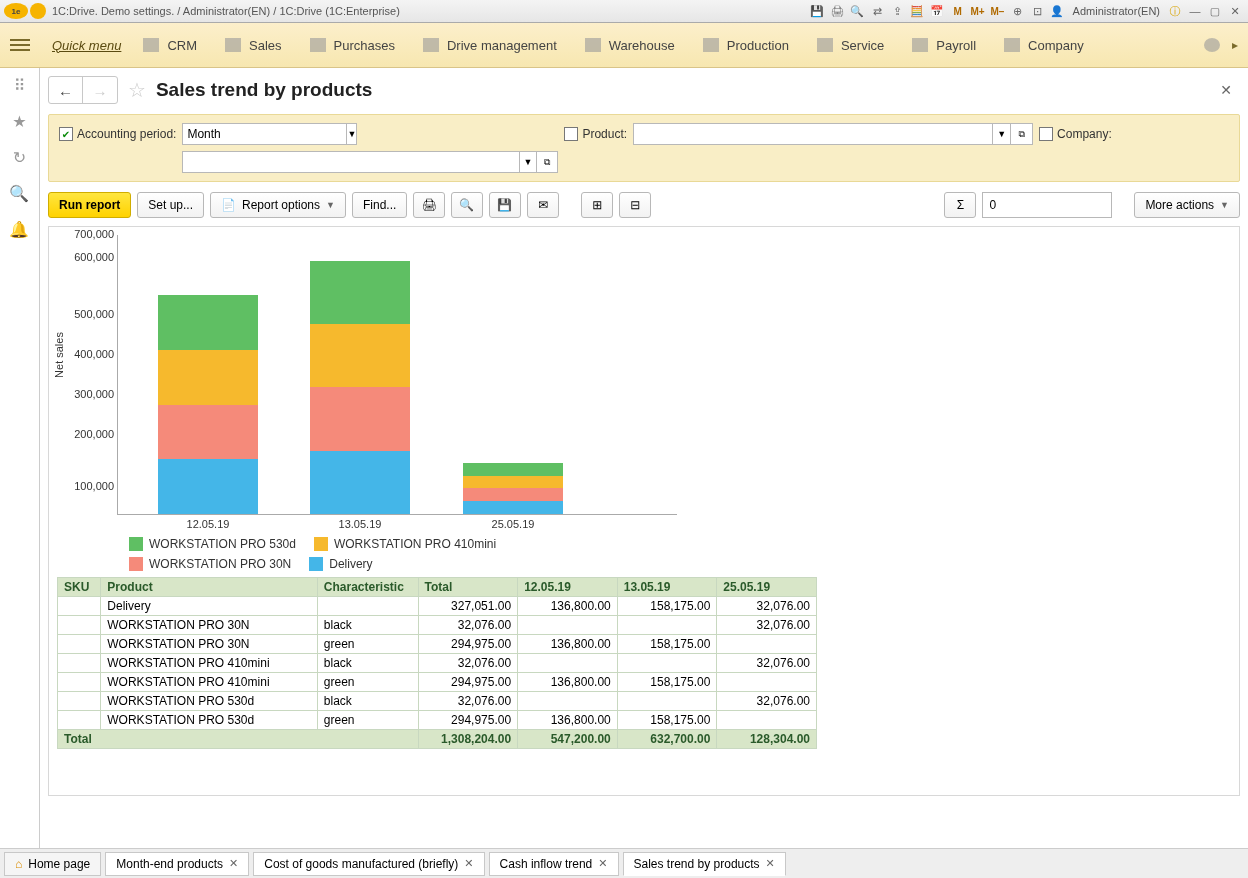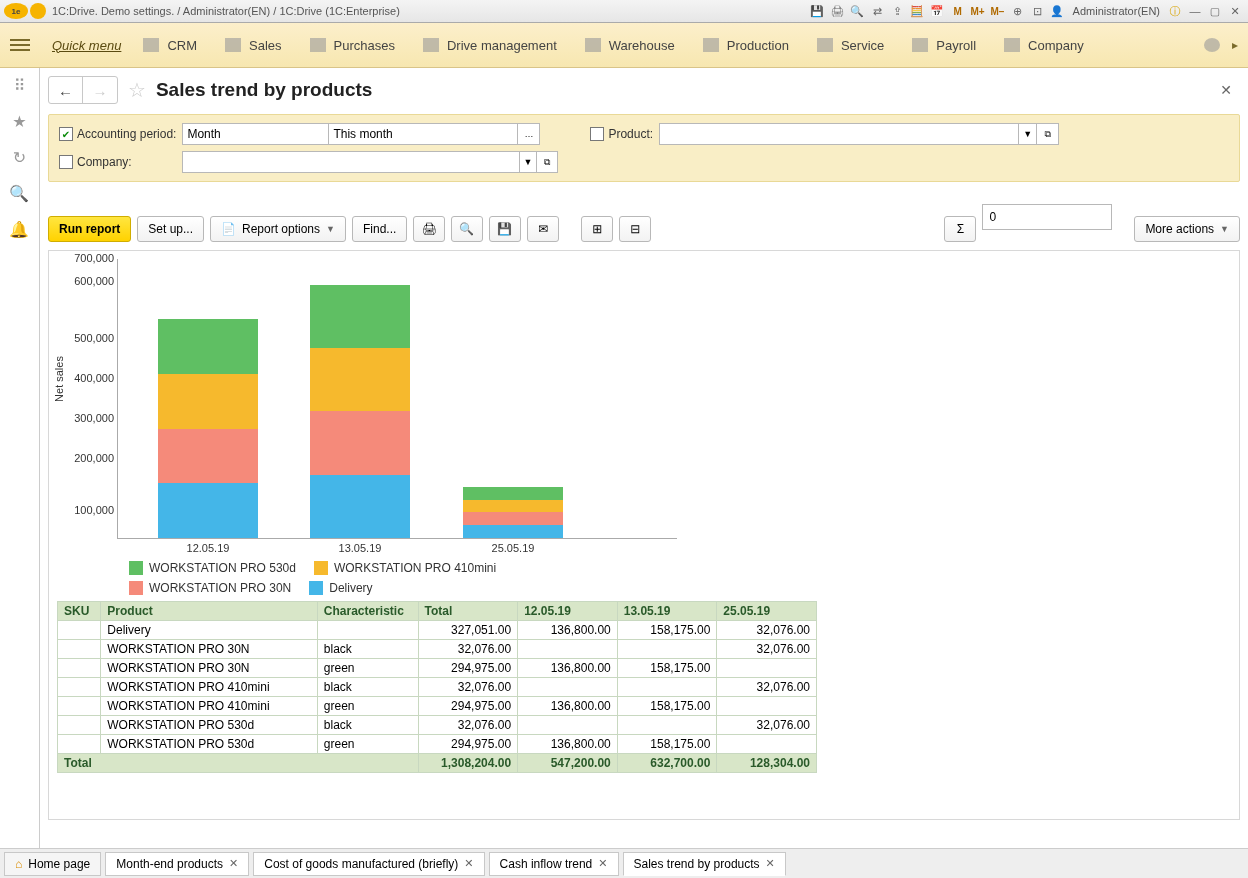--- a/index.html
+++ b/index.html
@@ -44,21 +44,21 @@
 .filters { background:#f9eec6; border:1px solid #e9d997; border-radius:2px; margin:8px 0 6px 0; padding:8px 10px; display:grid; grid-template-columns:auto 140px 230px auto auto 1fr; gap:6px; align-items:center;}
 .filters label { font-size:12px; color:#333; display:flex; align-items:center; gap:4px;}
 .filters .cb { width:14px; height:14px; border:1px solid #777; background:#fff; display:inline-flex; align-items:center; justify-content:center; font-size:10px; color:#0a8a0a;}
 .fctrl { display:flex;}
 .fctrl input { height:22px; border:1px solid #b8b8b8; background:#fff; padding:0 4px; font-size:12px;}
 .fctrl .dd { width:18px; height:22px; border:1px solid #b8b8b8; border-left:none; background:#fff; font-size:9px; text-align:center; line-height:20px; cursor:pointer;}
 .fctrl .dot { width:22px;}
 
 
 .toolbar { display:flex; align-items:center; gap:6px; padding:4px 0;}
-.btn { height:26px; border:1px solid #b8b8b8; background:linear-gradient(#fff,#f2f2f2); border-radius:3px; padding:0 10px; font-size:12px; cursor:pointer; display:flex; align-items:center; gap:6px;margin-top:24px;}
+.btn { height:26px; border:1px solid #b8b8b8; background:linear-gradient(#fff,#f2f2f2); border-radius:3px; padding:0 10px; font-size:12px; cursor:pointer; display:flex; align-items:center; gap:6px;}
 .btn.run { background:linear-gradient(#ffe640,#ffd200); border-color:#d0ad00; font-weight:bold;}
 .btn.sq { width:32px; padding:0; justify-content:center;}
 .btn .car { font-size:9px; color:#666;}
 .sigma { margin-left:auto;}
 .tnum { width:130px; height:26px; border:1px solid #b8b8b8; background:#fff; padding:0 6px; line-height:24px;}
 
 
 .reportbox { border:1px solid #d8d8d8; margin-top:4px; height:570px; overflow:auto; position:relative; padding:8px 8px 4px 8px;}
 .chartarea { position:relative; width:560px; margin-left:2px;}
 .chart { position:relative; width:560px; height:280px; border-left:1px solid #aaa; border-bottom:1px solid #aaa; margin-left:58px;}
@@ -190,24 +190,20 @@
 
     <div class="filters">
       <label>
           <span class="cb">✔</span>
           <span>Accounting period:</span>
         </label>
       <div class="fctrl">
           <input value="Month" style="">
           <span class="dd">▼</span>
         </div>
-      <div class="fctrl">
-          <input style="width: 190px;" value="This month">
-          <span class="dd dot">…</span>
-        </div>
       <div style="width:20px"></div>
       <label>
           <span class="cb"></span>
           <span>Product:</span>
         </label>
       <div class="fctrl">
           <input style="width: 360px;">
           <span class="dd">▼</span>
           <span class="dd dot">⧉</span>
         </div>

